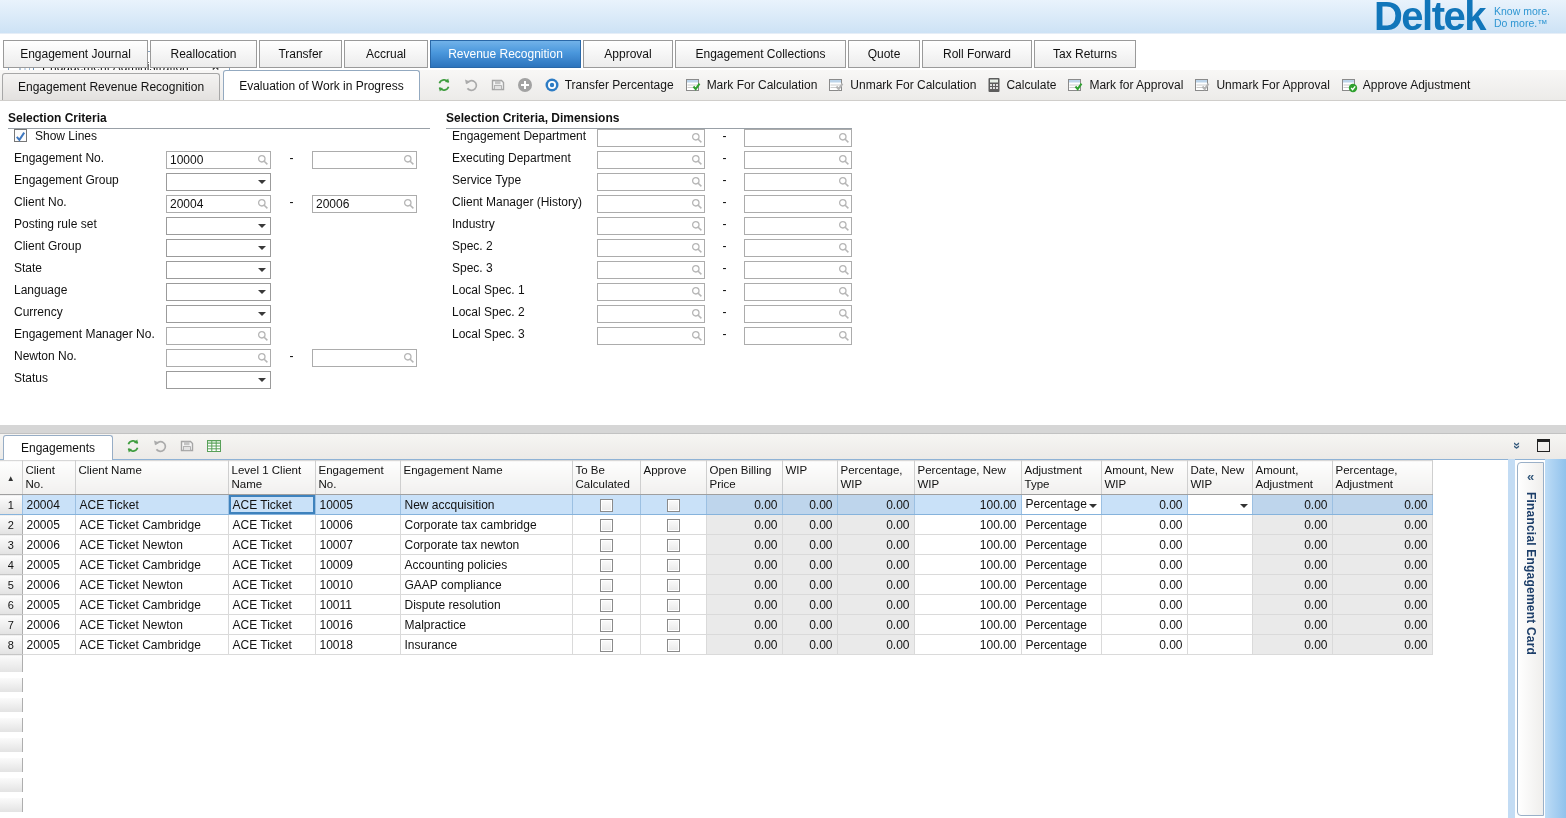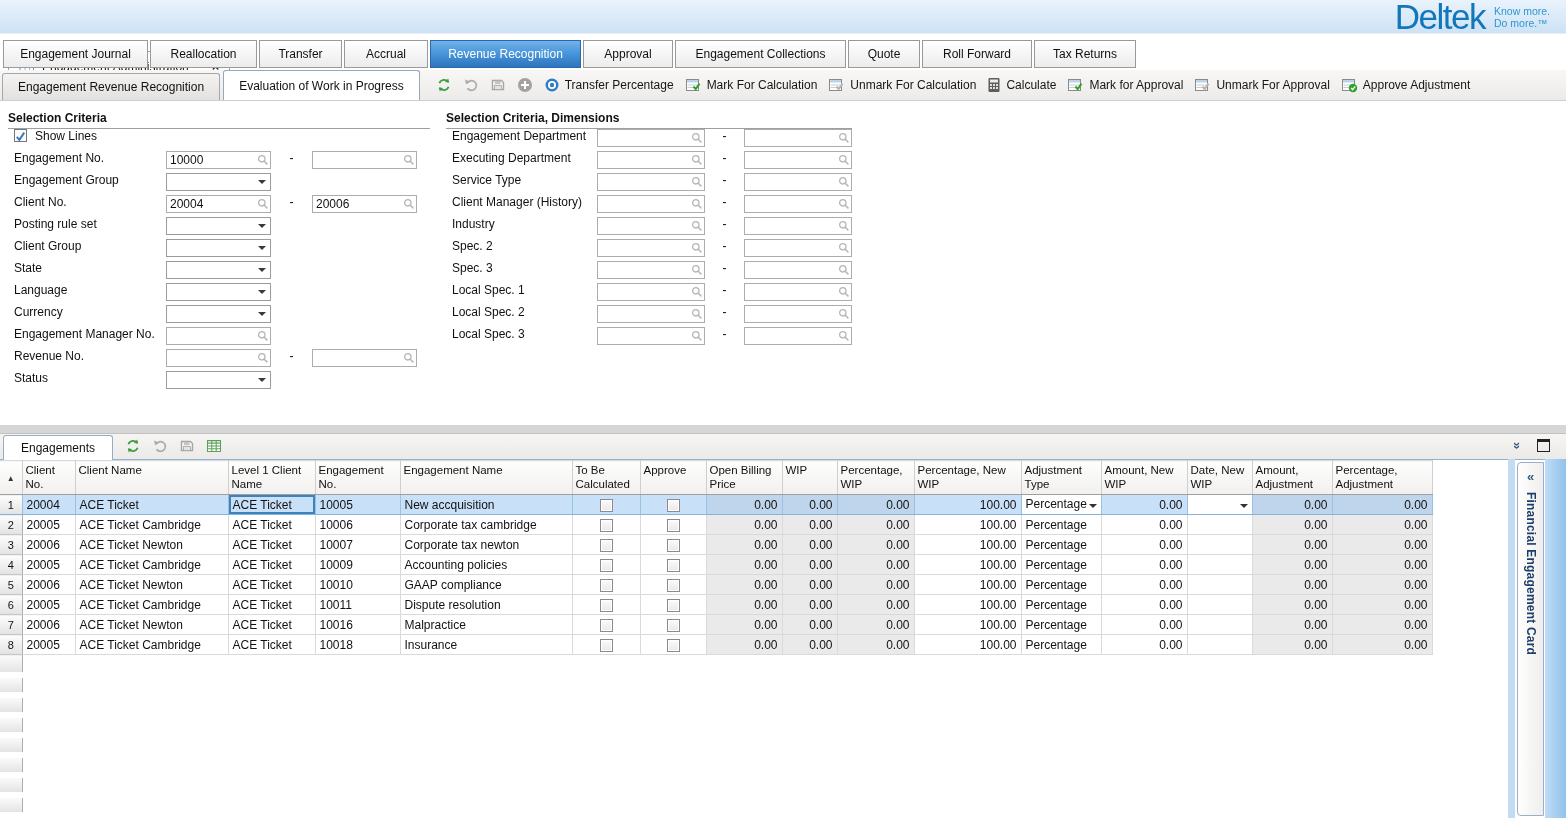--- a/index.html
+++ b/index.html
@@ -8,21 +8,21 @@
   #app{position:relative;width:1566px;height:818px;}
 
   
   .titlebar{position:absolute;left:0;top:0;width:100%;height:33px;
             background:linear-gradient(#e9f3fc,#cde2f5);border-bottom:1px solid #e6eef7;}
   .win-tab{position:absolute;left:8px;top:3px;height:30px;box-sizing:border-box;background:#fff;
            border:1px solid #8aa6c3;border-bottom:none;border-radius:3px 3px 0 0;
            display:flex;align-items:center;gap:7px;padding:0 10px;margin-top:48px;}
   .win-close{margin-left:16px;color:#333;font-weight:bold;font-size:13px;line-height:13px;}
   .brand{position:absolute;right:16px;top:0;display:flex;gap:9px;}
-  .brand-name{font-size:35px;font-weight:normal;color:#1176ba;letter-spacing:-1.5px;line-height:33px;}
+  .brand-name{font-size:40px;font-weight:bold;color:#1176ba;letter-spacing:-1.5px;line-height:33px;}
   .brand-tag{font-size:10.5px;color:#2f96d2;line-height:11.5px;padding-top:6px;}
 
   
   .main-tabs{position:absolute;top:40px;left:0;height:28px;display:flex;gap:2px;padding-left:3px;}
   .mtab{box-sizing:border-box;height:28px;border:1px solid #9a9a9a;
         background:linear-gradient(#ffffff,#ececec);display:flex;align-items:center;justify-content:center;}
   .mtab.active{background:linear-gradient(#71b2e9 0%,#4a97dc 45%,#2d74bd 100%);border-color:#2a68a8;color:#fff;}
 
   
   .subbar{position:absolute;top:70px;left:0;width:100%;height:31px;box-sizing:border-box;
@@ -375,21 +375,21 @@
         <span class="clabel">Engagement Manager No.</span>
         <span class="sfield">
           <span></span>
           <span class="mag"><svg width="12" height="12" viewBox="0 0 12 12">
               <circle cx="4.8" cy="4.8" r="3.2" fill="none" stroke="#b6b6b6" stroke-width="1.3"></circle>
               <path d="M7.2 7.2l3.2 3.2" stroke="#b6b6b6" stroke-width="1.5"></path>
             </svg></span>
         </span>
       </div>
       <div class="crow">
-        <span class="clabel">Revenue No.</span>
+        <span class="clabel">Newton No.</span>
         <span class="sfield">
           <span></span>
           <span class="mag"><svg width="12" height="12" viewBox="0 0 12 12">
               <circle cx="4.8" cy="4.8" r="3.2" fill="none" stroke="#b6b6b6" stroke-width="1.3"></circle>
               <path d="M7.2 7.2l3.2 3.2" stroke="#b6b6b6" stroke-width="1.5"></path>
             </svg></span>
         </span>
         <span class="dash">-</span>
         <span class="sfield">
           <span></span>

